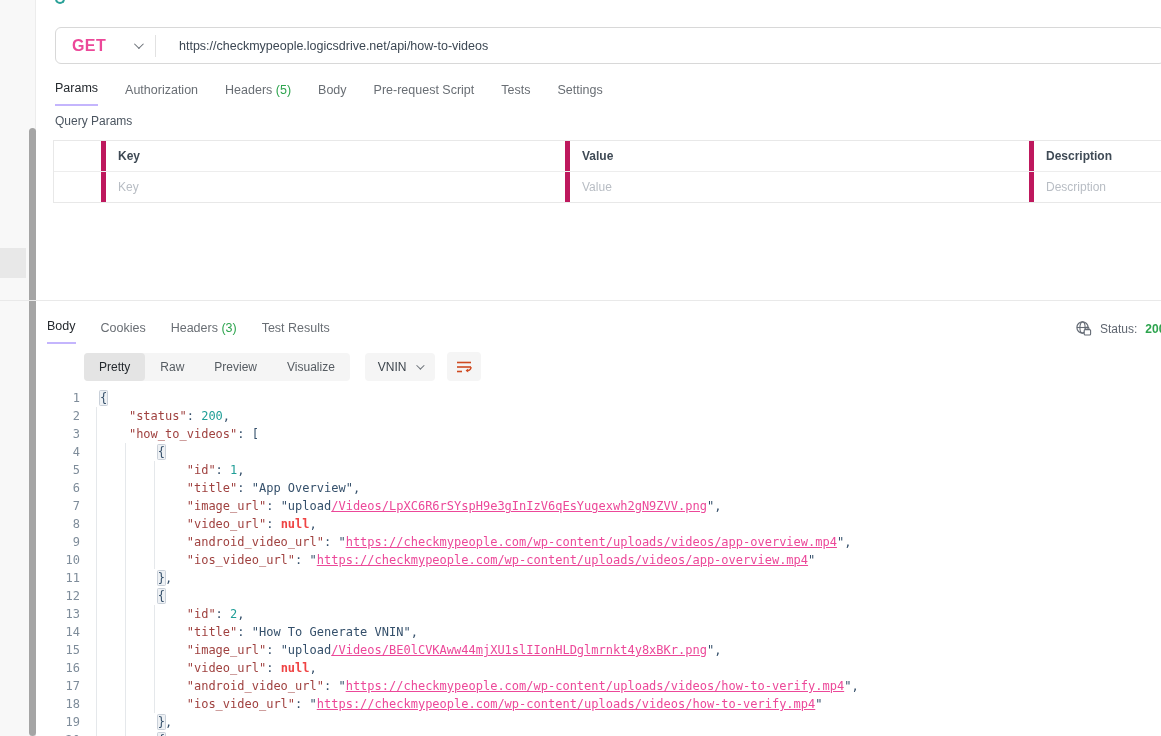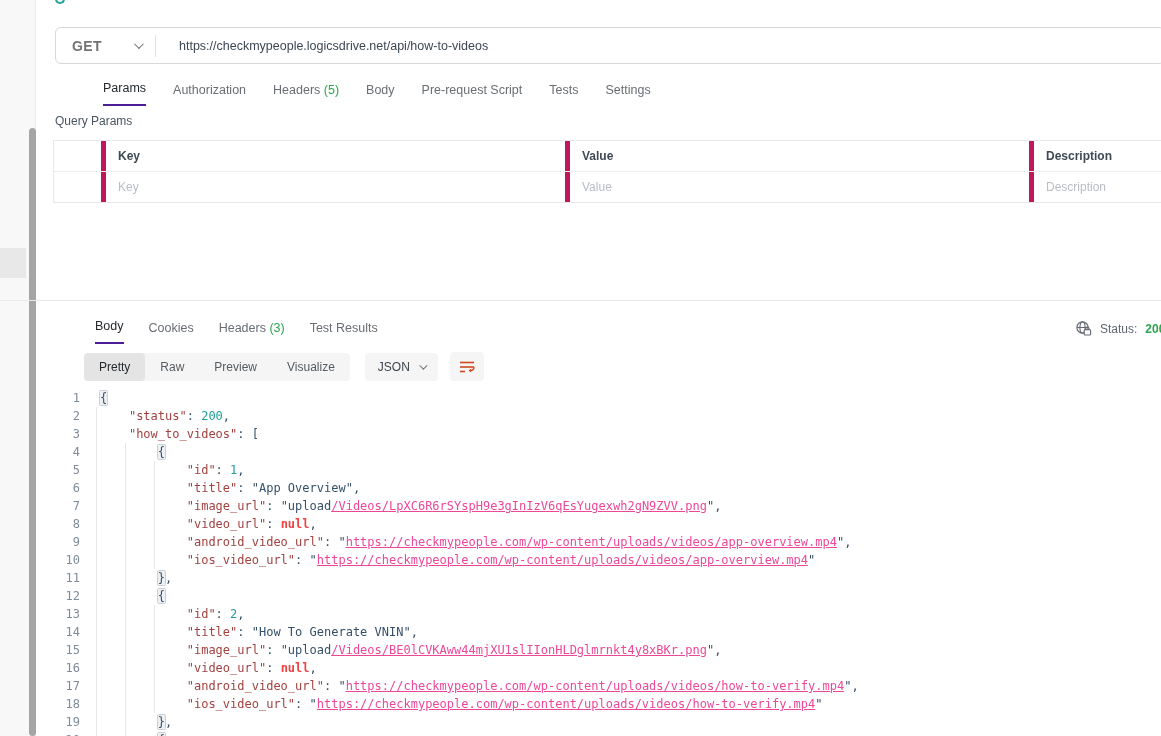--- a/index.html
+++ b/index.html
@@ -12,33 +12,33 @@
   .rail-highlight { position:absolute; left:0; top:248px; width:26px; height:30px; background:#e8e8e8; }
   .v-scrollbar { position:absolute; left:29px; top:128px; width:7px; height:608px;
                  background:#a5a5a5; border-radius:4px; }
   .teal-fragment { position:absolute; left:55px; top:-4px; width:10px; height:8px;
                    border:2px solid #2AA198; border-top:none; border-radius:0 0 5px 5px; }
 
   
   .url-box { position:absolute; left:55px; top:27px; width:1110px; height:37px;
              border:1px solid #d8d8d8; border-radius:6px; display:flex; align-items:center; background:#fff; }
   .method { display:flex; align-items:center; padding-left:16px; width:99px; }
-  .method-label { font-size:14px; font-weight:700; color:#737373; letter-spacing:.4px; }
+  .method-label { font-size:16px; font-weight:700; color:#ec4899; letter-spacing:.4px; }
   .chev { width:7px; height:7px; border-right:1.5px solid #6b7178; border-bottom:1.5px solid #6b7178;
           transform:rotate(45deg) translateY(-2px); display:inline-block; }
   .method .chev { margin-left:auto; margin-right:14px; }
   .url-divider { width:1px; height:22px; background:#e2e2e2; }
   .url-text { margin-left:23px; font-size:12.5px; color:#3c4753; }
 
   
   .tabs { position:absolute; display:flex; align-items:flex-end; }
   .tabs.request { left:55px; top:81px; gap:27px; }
   .tabs.response { left:47px; top:319px; gap:25px; }
   .tab { font-size:12.5px; color:#696e74; padding-bottom:9px; cursor:pointer; white-space:nowrap; }
-  .tab.active { color:#24292e; border-bottom:2px solid #4c1d95;margin-left:48px; }
+  .tab.active { color:#24292e; border-bottom:2px solid #c4b5fd; }
   .tab .count { color:#2DA44E; }
 
   .qp-title { position:absolute; left:55px; top:114px; font-size:12px; font-weight:400; color:#4b5560; }
 
   
   .qp-table { position:absolute; left:53px; top:140px; width:1130px;
               border:1px solid #e8e8e8; }
   .qp-row { display:grid; grid-template-columns:47px 464px 464px 1fr; }
   .qp-row + .qp-row { border-top:1px solid #ededed; }
   .qp-cell { padding:8px 12px; font-size:12px; min-height:30px; border-left:5px solid #be185d; }
@@ -141,21 +141,21 @@
 </div>
 
 <div class="toolbar">
   <div class="view-group" id="view-modes">
       <div class="mode active"><span>Pretty</span></div>
       <div class="mode"><span>Raw</span></div>
       <div class="mode"><span>Preview</span></div>
       <div class="mode"><span>Visualize</span></div>
     </div>
   <div class="lang">
-    <span>JSON</span>
+    <span>VNIN</span>
     <span class="chev"></span>
   </div>
   <div class="beautify">
     <svg width="18" height="18" viewBox="0 0 18 18">
       <line x1="2" y1="4.5" x2="16" y2="4.5" stroke="#cf4a21" stroke-width="1.6"></line>
       <line x1="2" y1="9" x2="16" y2="9" stroke="#cf4a21" stroke-width="1.6"></line>
       <line x1="2" y1="13.5" x2="7" y2="13.5" stroke="#cf4a21" stroke-width="1.6"></line>
       <path d="M16 9 a3.4 3.4 0 0 1 -3.4 3.6 h-1.2" fill="none" stroke="#cf4a21" stroke-width="1.4"></path>
       <path d="M13.2 10.6 L10.6 12.6 L13.2 14.4 Z" fill="#cf4a21"></path>
     </svg>

